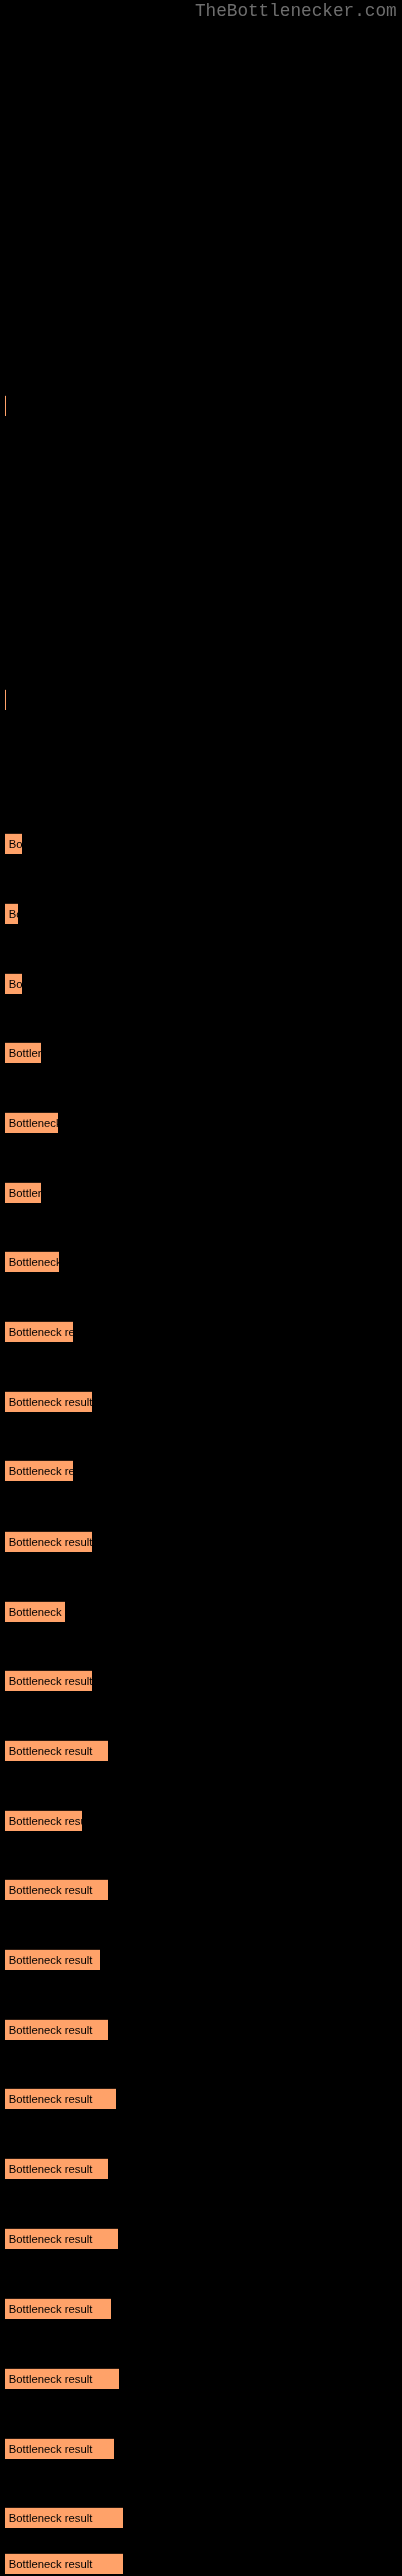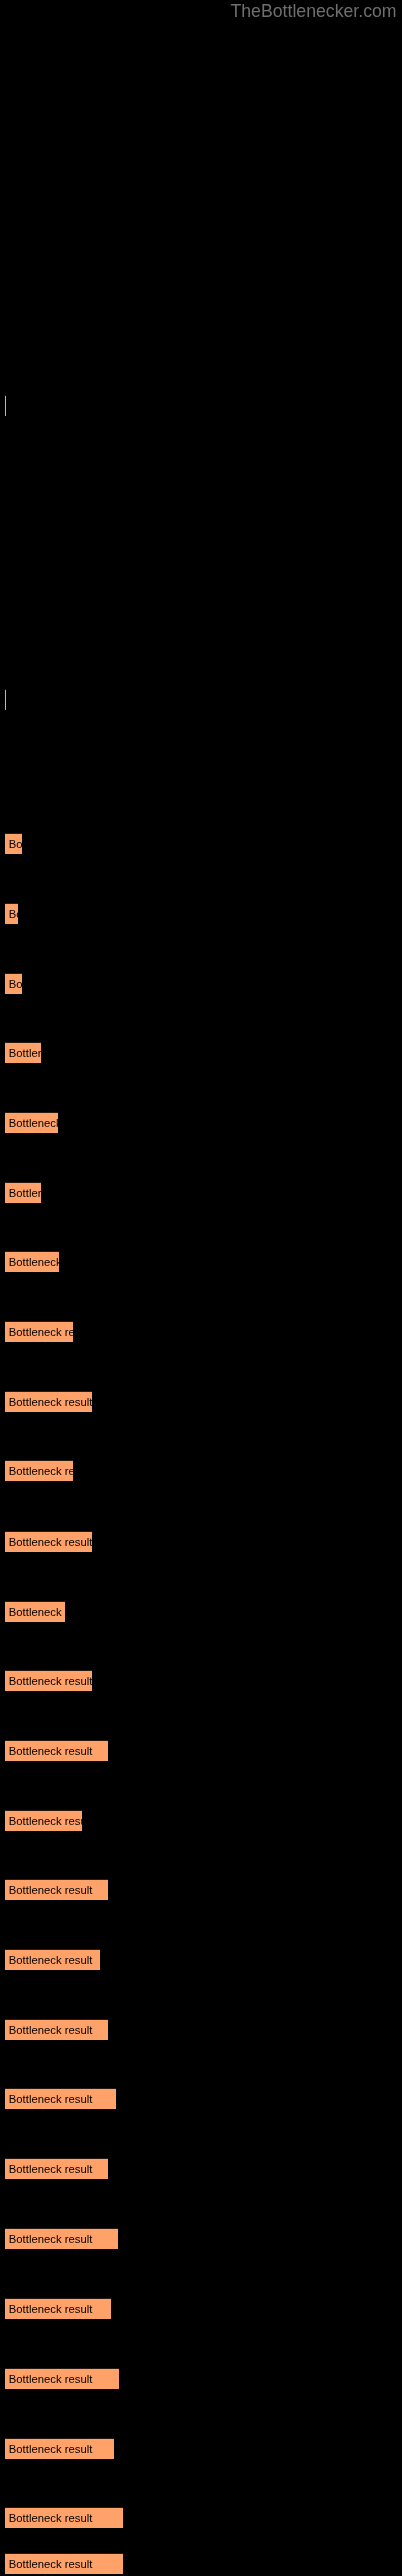--- a/index.html
+++ b/index.html
@@ -22,21 +22,21 @@
     background: #000000;
   }
   .site-title {
     position: absolute;
     right: 6.4px;
     top: 0.8px;
     color: #6e6e6e;
     font-size: 17.7px;
     line-height: 21px;
     letter-spacing: 0px;
-    font-family: Liberation Sans, sans-serif;
+    font-family: Liberation Mono, monospace;
     white-space: nowrap;
     user-select: none;
   }
   .bars-layer {
     position: absolute;
     left: 0;
     top: 0;
     width: 403px;
     height: 2576px;
   }

